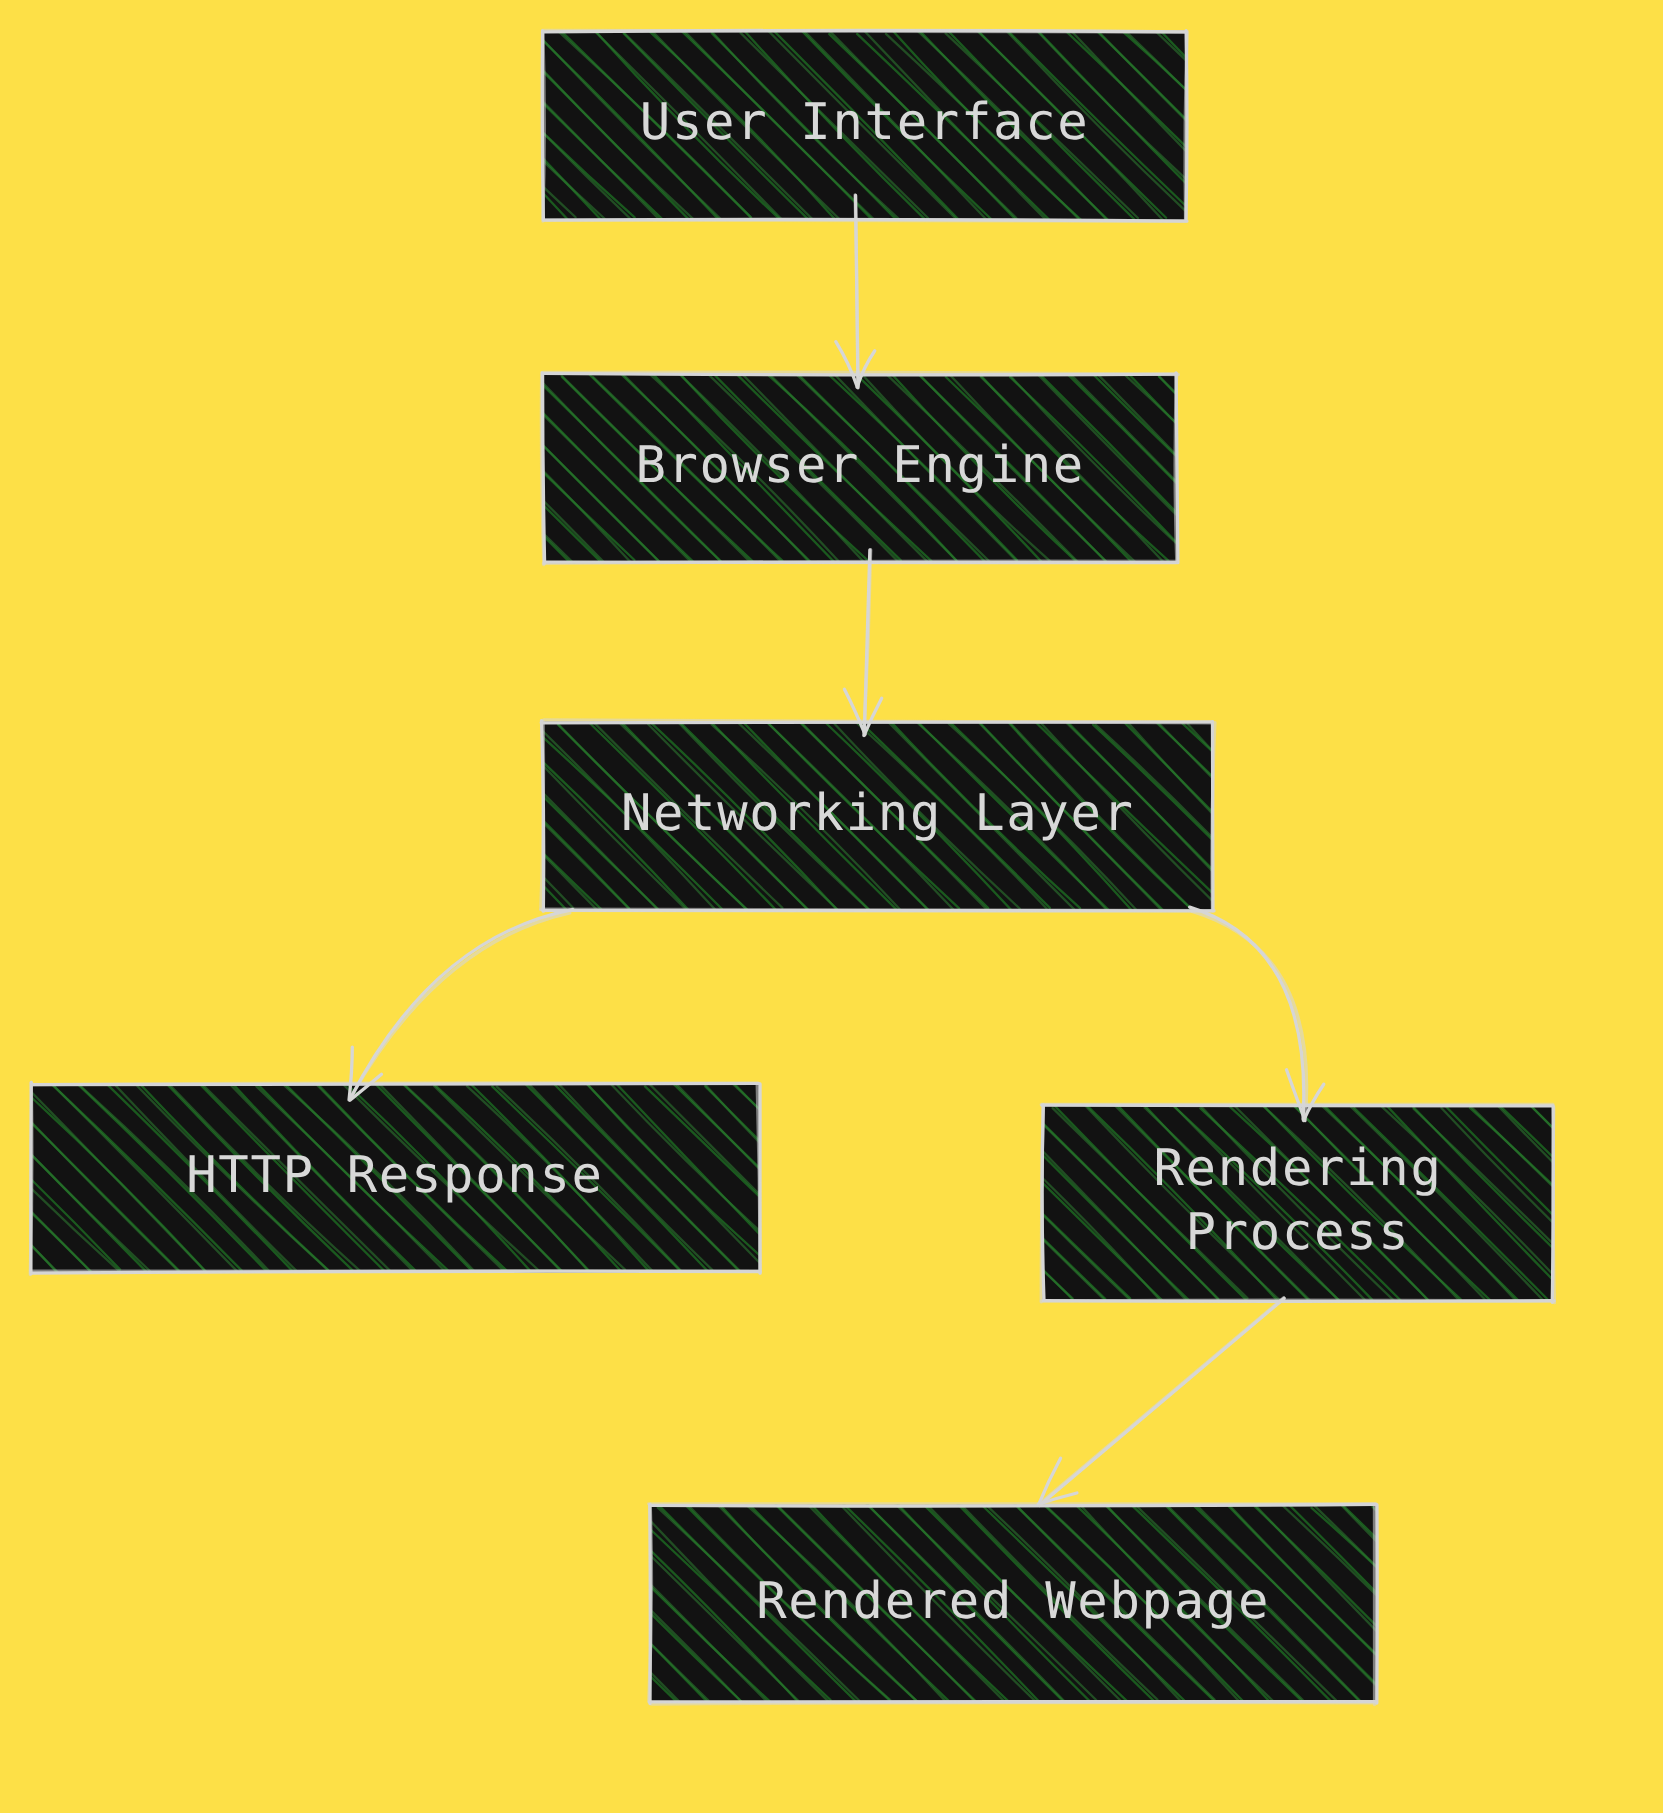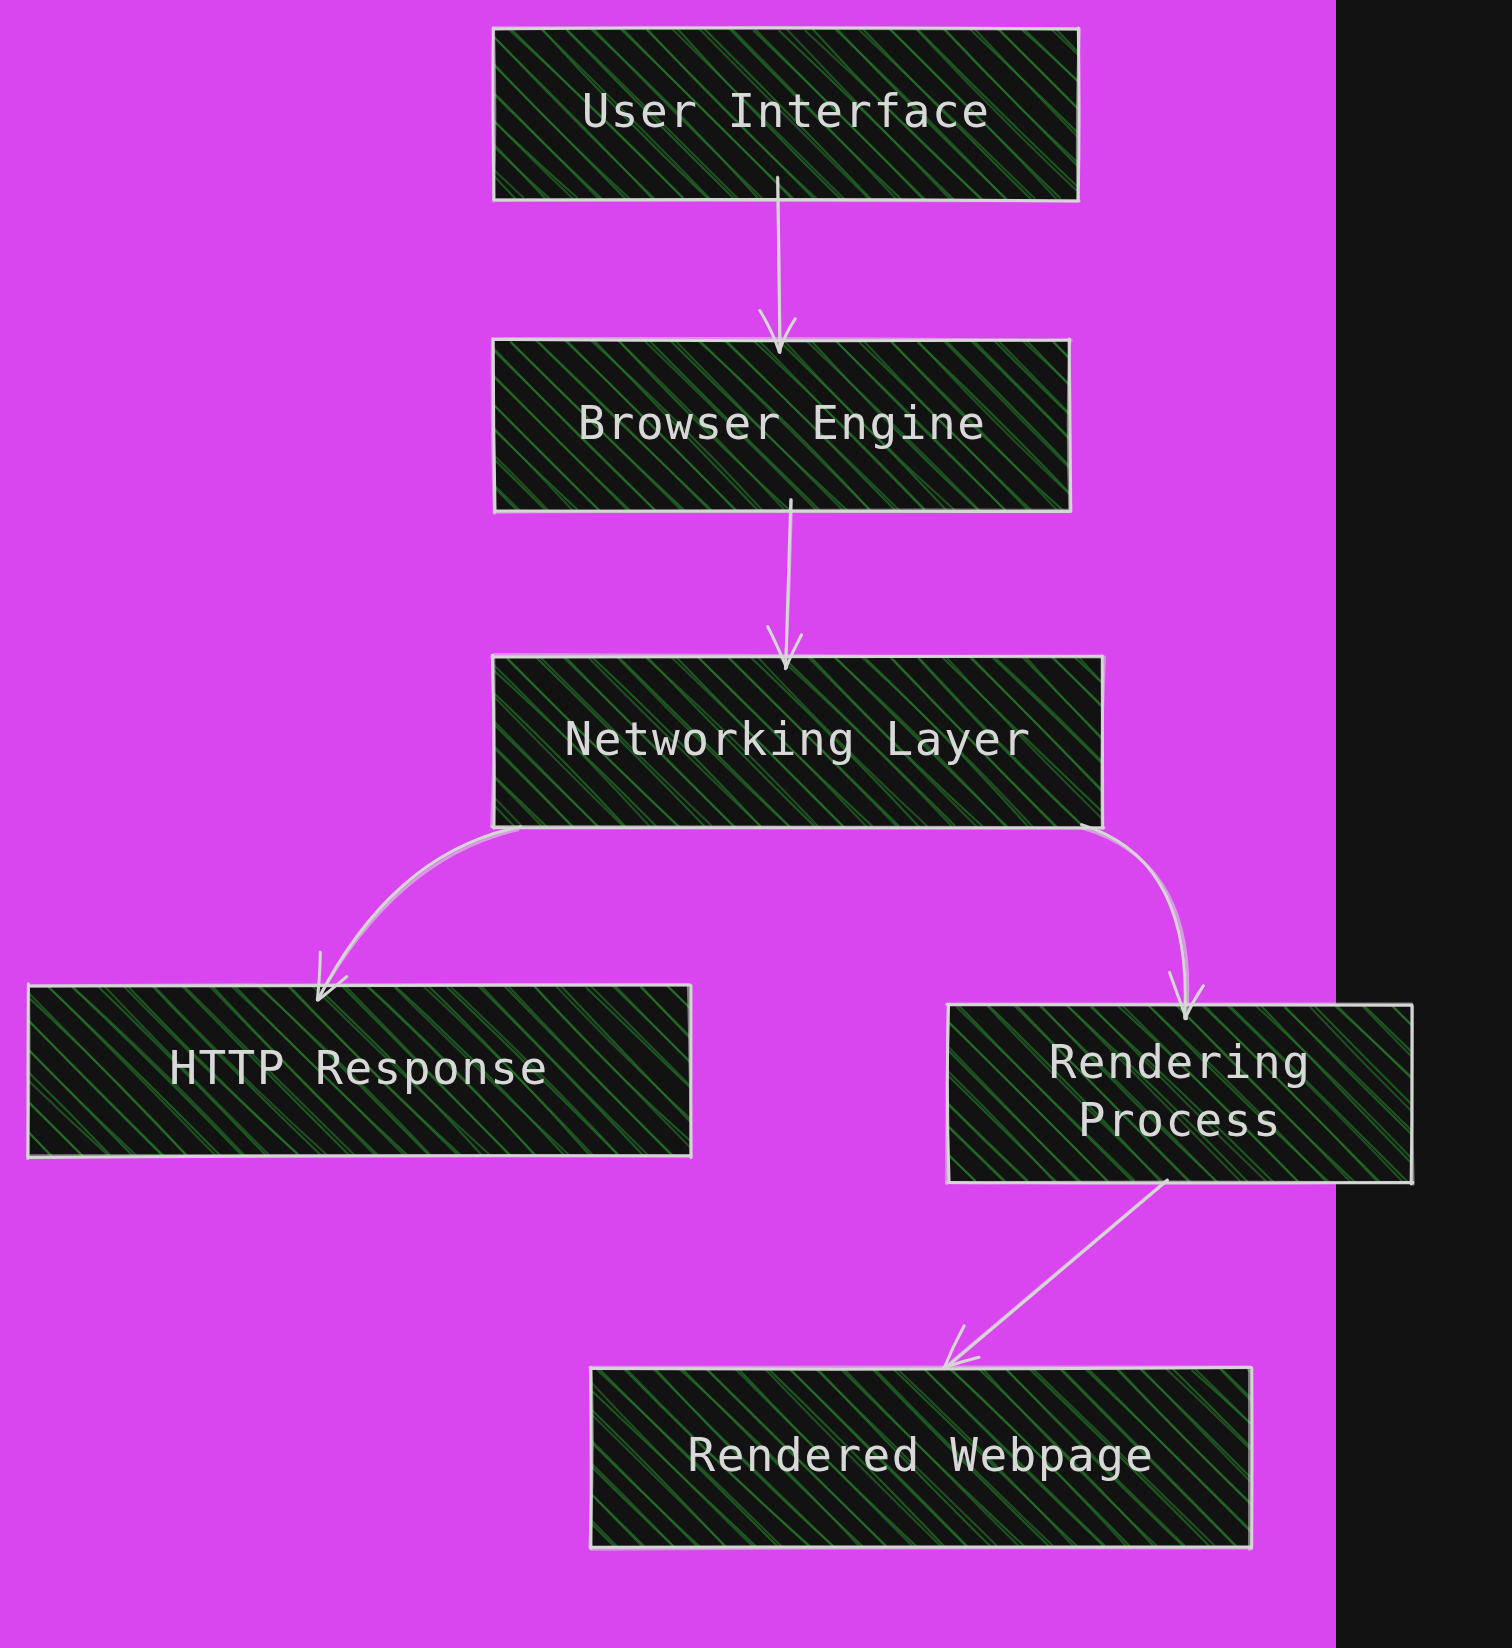--- a/index.html
+++ b/index.html
@@ -8,23 +8,23 @@
     background: #121212;
   }
   body {
     width: 1512px;
     height: 1648px;
     overflow: hidden;
     font-family: "DejaVu Sans", sans-serif;
   }
   #canvas-wrap {
     position: relative;
-    width: 1336px;
+    width: 1512px;
     height: 1648px;
-    background: #d946ef;
+    background: #fde047;
   }
   svg#diagram {
     display: block;
     width: 1512px;
     height: 1648px;
   }
   .node-label {
     fill: #d8d8d8;
     font-family: "DejaVu Sans Mono", "Liberation Mono", monospace;
     font-size: 46px;

